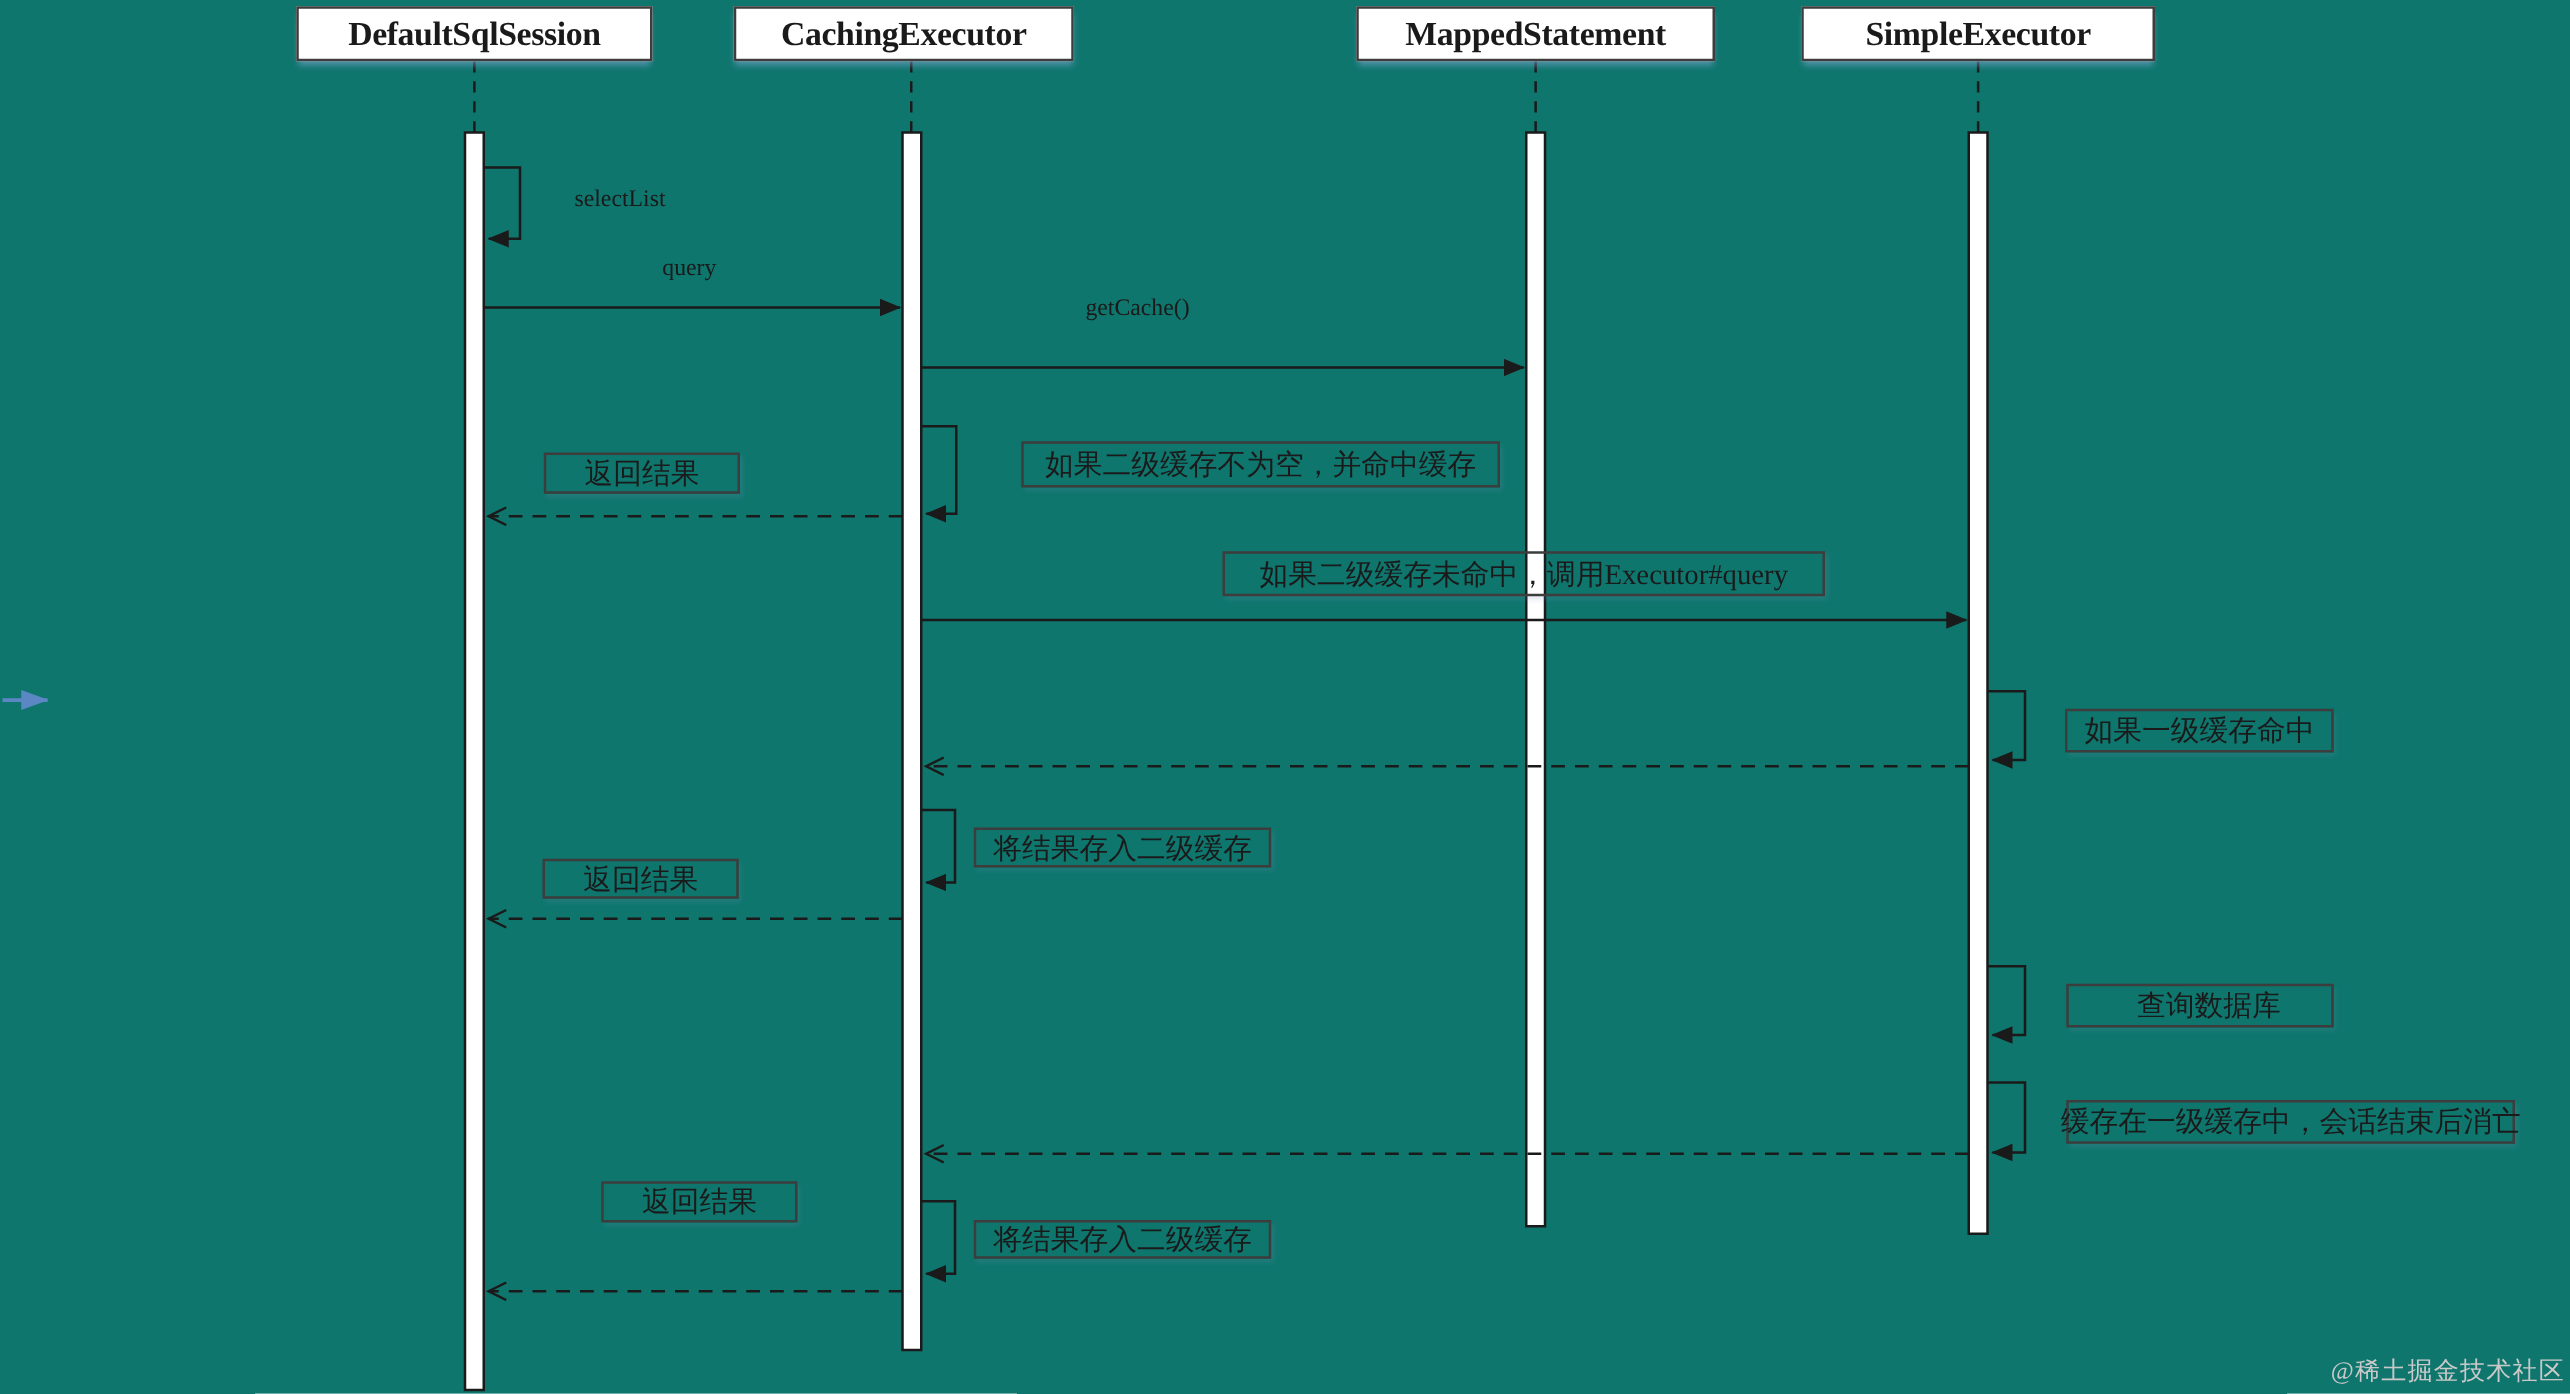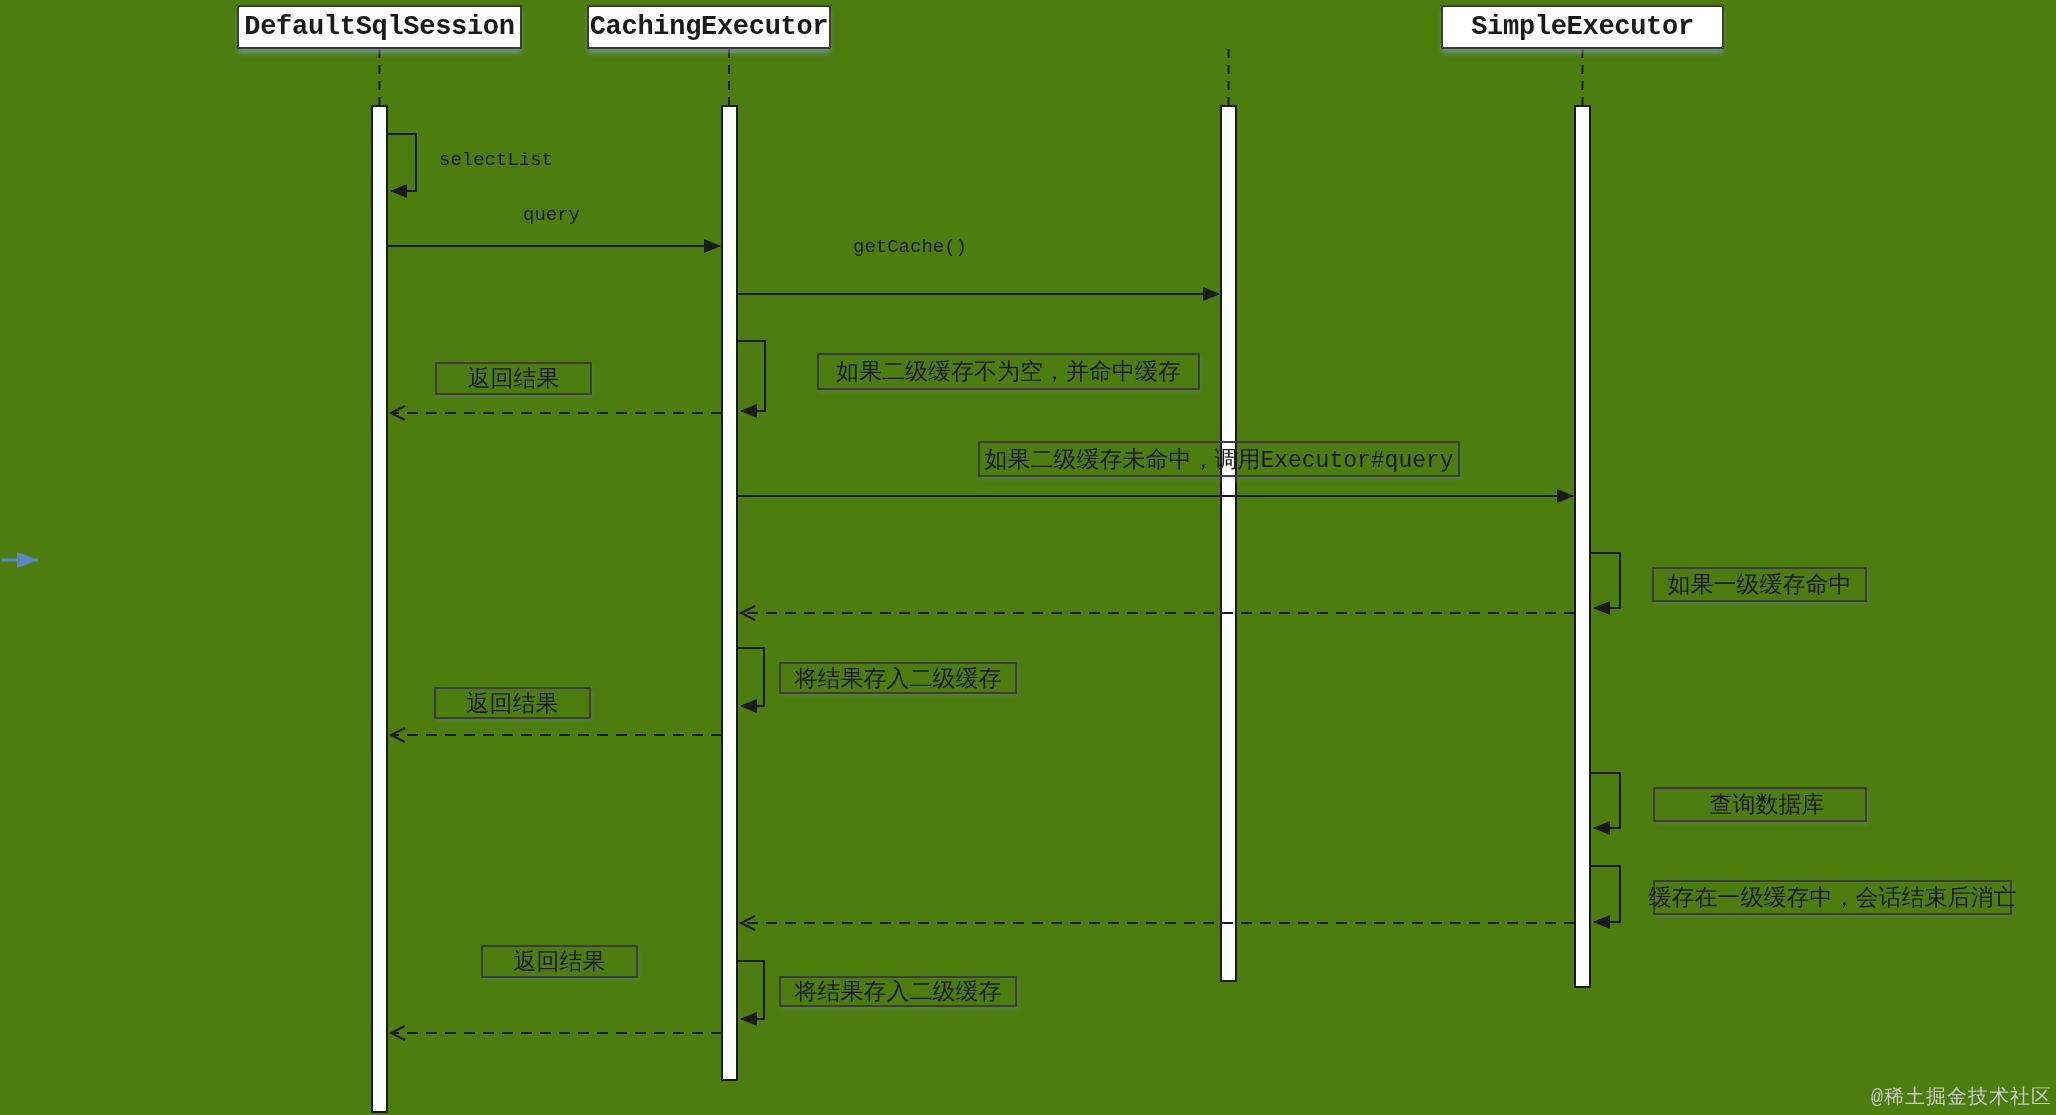--- a/index.html
+++ b/index.html
@@ -1,18 +1,18 @@
 <!DOCTYPE html>
 <html><head>
 <meta charset="utf-8">
 <style>
   html,body{margin:0;padding:0;background:#ffffff;}
   .canvas{
-    position:relative;width:2056px;height:1115px;background:#4d7c0f;overflow:hidden;
-    font-family:Liberation Mono, monospace;color:#1a1a1a;
+    position:relative;width:2056px;height:1115px;background:#0f766e;overflow:hidden;
+    font-family:Liberation Serif, serif;color:#1a1a1a;
   }
   .layer{position:absolute;left:0;top:0;width:2056px;height:1115px;}
   svg.layer{z-index:1;}
   .txt-layer{z-index:2;pointer-events:none;}
   .hdr{
     position:absolute;box-sizing:border-box;background:#ffffff;border:2px solid #3d3d3d;
     display:flex;align-items:center;justify-content:center;
     font-weight:bold;font-size:27px;letter-spacing:-.3px;
     box-shadow:0 5px 5px -1px rgba(136,172,219,.55);
   }
@@ -75,21 +75,22 @@
     <line x1="722" y1="735" x2="391" y2="735" stroke="#1a1a1a" stroke-width="2" stroke-dasharray="11 8" marker-end="url(#mOpen)"></line>
     <line x1="1575" y1="923" x2="741" y2="923" stroke="#1a1a1a" stroke-width="2" stroke-dasharray="11 8" marker-end="url(#mOpen)"></line>
     <line x1="722" y1="1033" x2="391" y2="1033" stroke="#1a1a1a" stroke-width="2" stroke-dasharray="11 8" marker-end="url(#mOpen)"></line>
 
     <line x1="2" y1="560" x2="38" y2="560" stroke="#5b87c5" stroke-width="3" marker-end="url(#mBlue)"></line>
   </svg>
 
   <div class="layer txt-layer">
 
     <div class="hdr" style="left:237px;top:5px;width:285px;height:44px;">DefaultSqlSession</div>
-    <div class="hdr" style="left:587px;top:5px;width:244px;height:44px;">CachingExecutor</div>
+    <div class="hdr" style="left:587px;top:5px;width:272px;height:44px;">CachingExecutor</div>
+    <div class="hdr" style="left:1085px;top:5px;width:287px;height:44px;">MappedStatement</div>
     <div class="hdr" style="left:1441px;top:5px;width:283px;height:44px;">SimpleExecutor</div>
 
     <div class="mlabel" style="left:430px;top:146px;width:132px;height:28px;">selectList</div>
     <div class="mlabel" style="left:494px;top:201px;width:115px;height:28px;">query</div>
     <div class="mlabel" style="left:830px;top:233px;width:160px;height:28px;">getCache()</div>
 
     <div class="lbox" style="left:435px;top:362px;width:157px;height:33px;">返回结果</div>
     <div class="lbox" style="left:785px;top:353px;width:383px;height:37px;margin-left:32px;">如果二级缓存不为空，并命中缓存</div>
     <div class="lbox" style="left:978px;top:441px;width:482px;height:36px;">如果二级缓存未命中，调用Executor#query</div>
     <div class="lbox" style="left:1652px;top:567px;width:215px;height:35px;">如果一级缓存命中</div>

